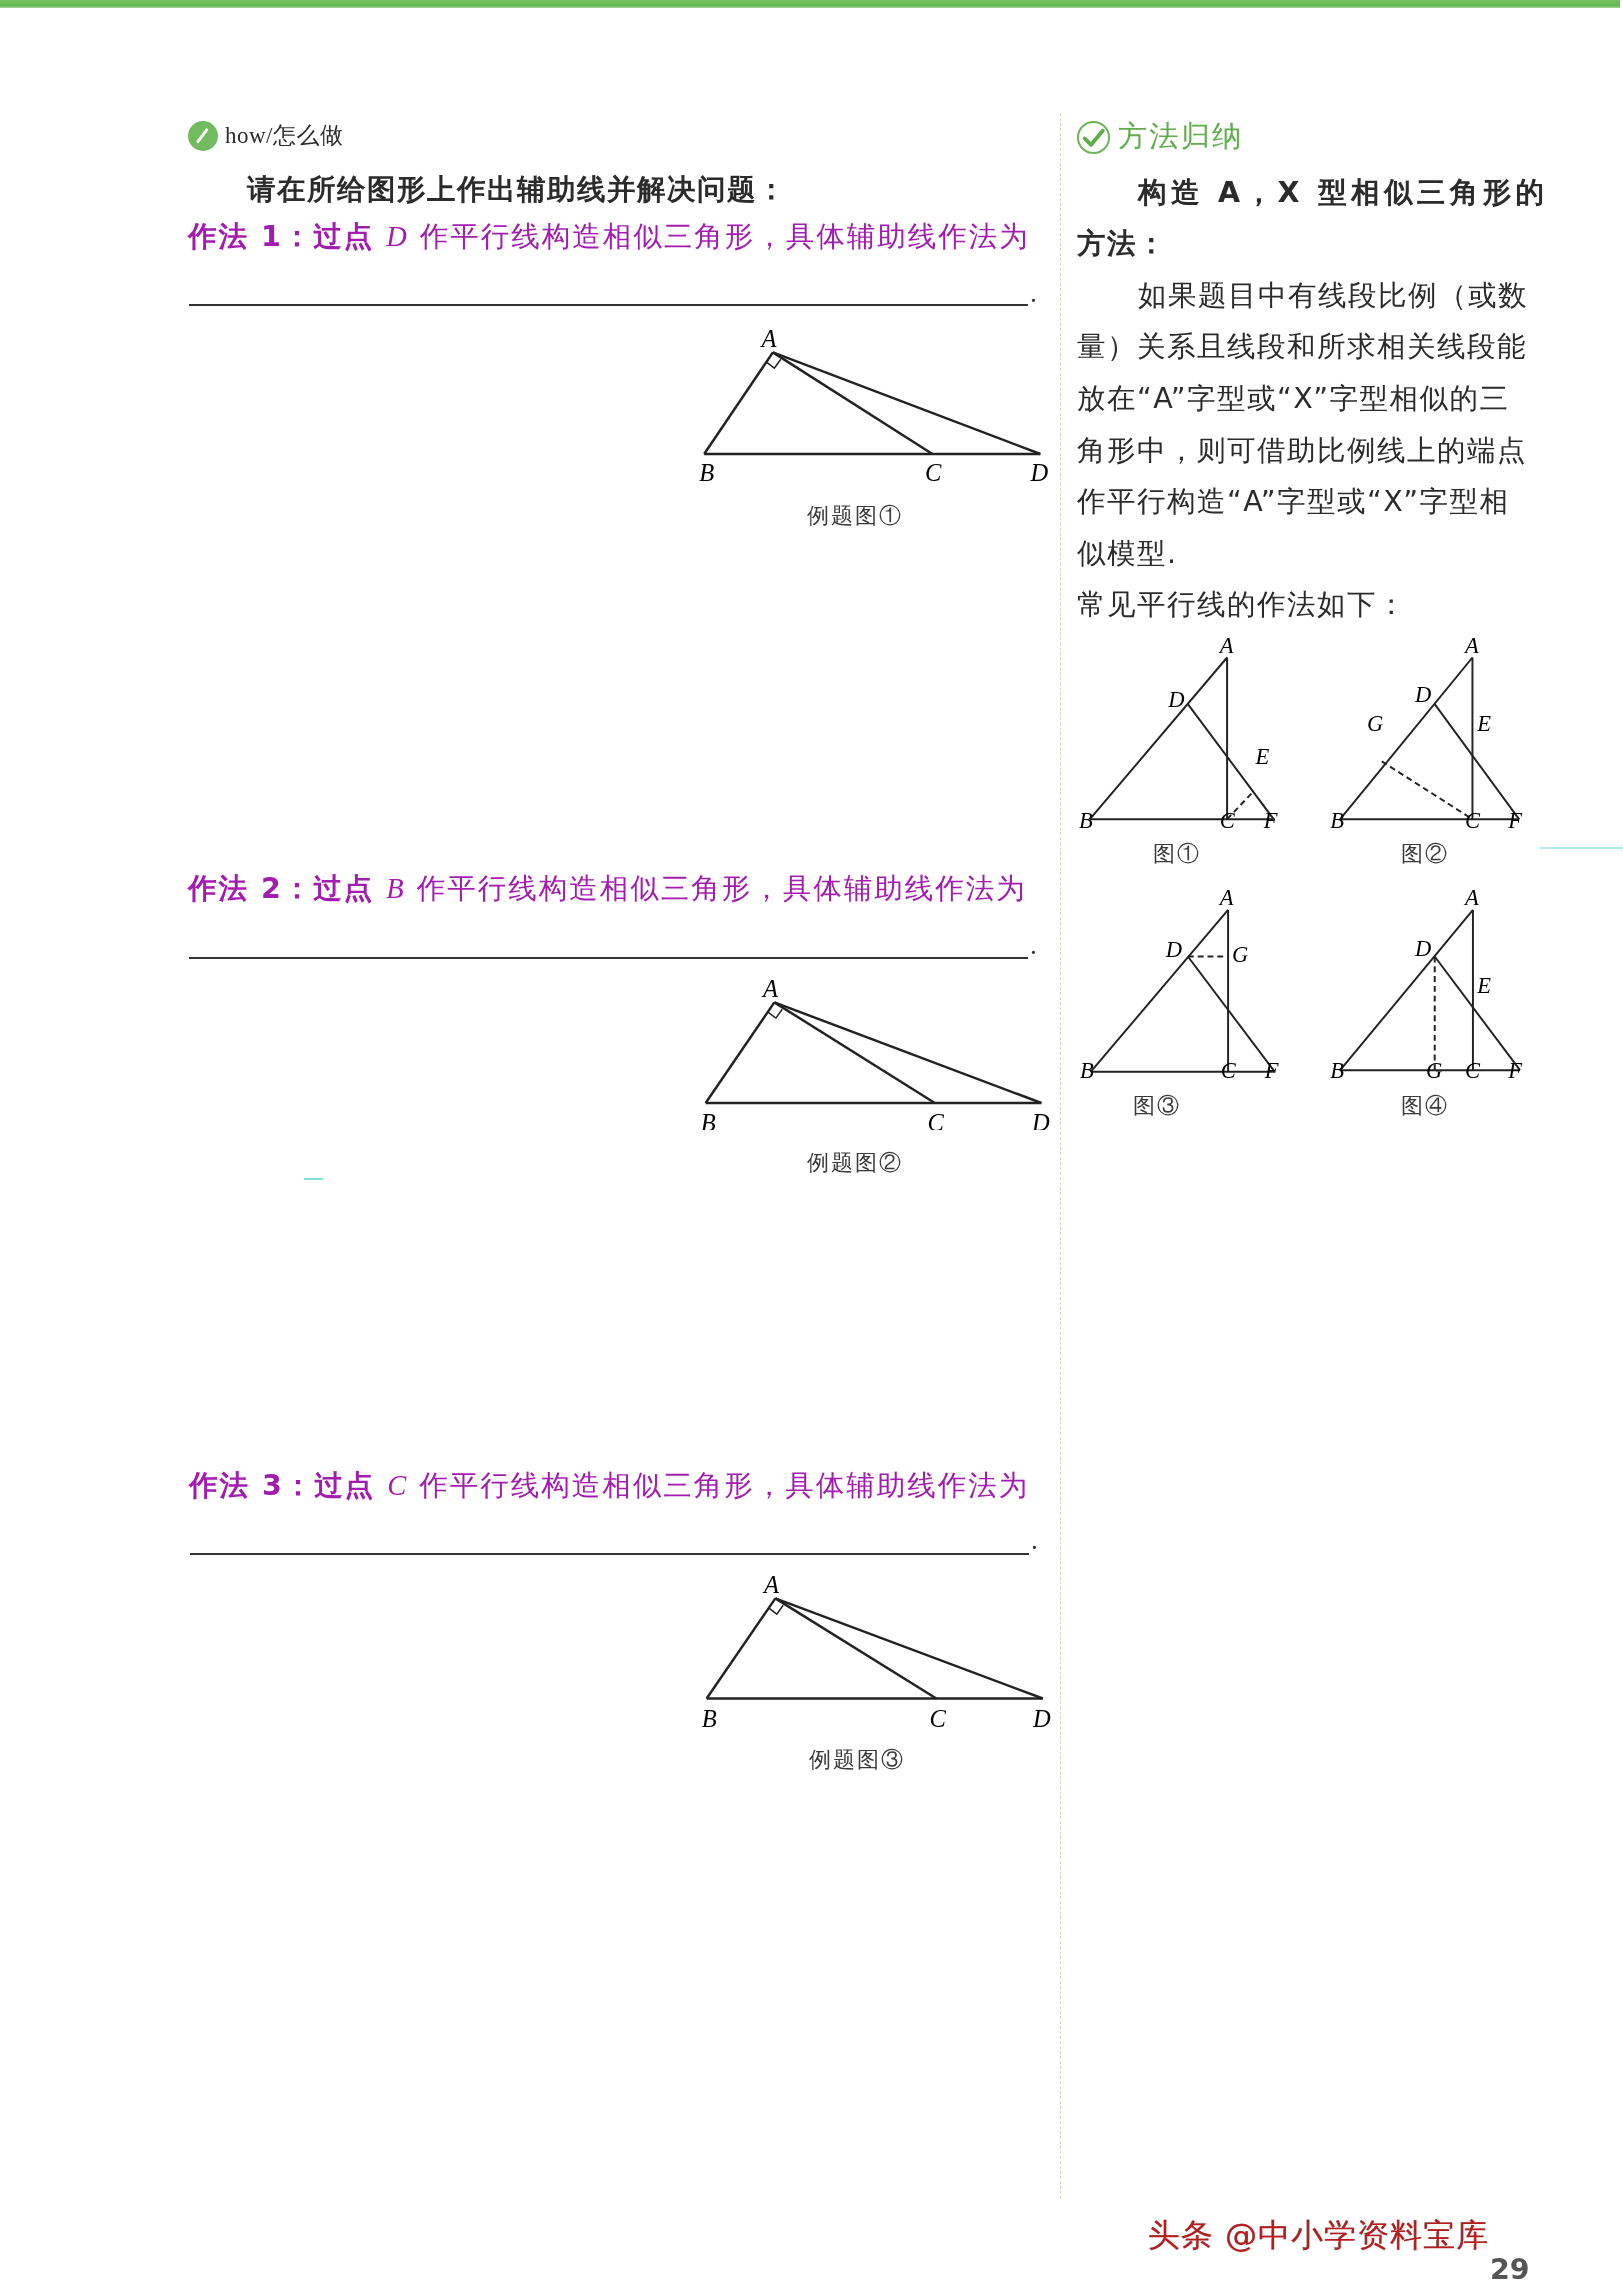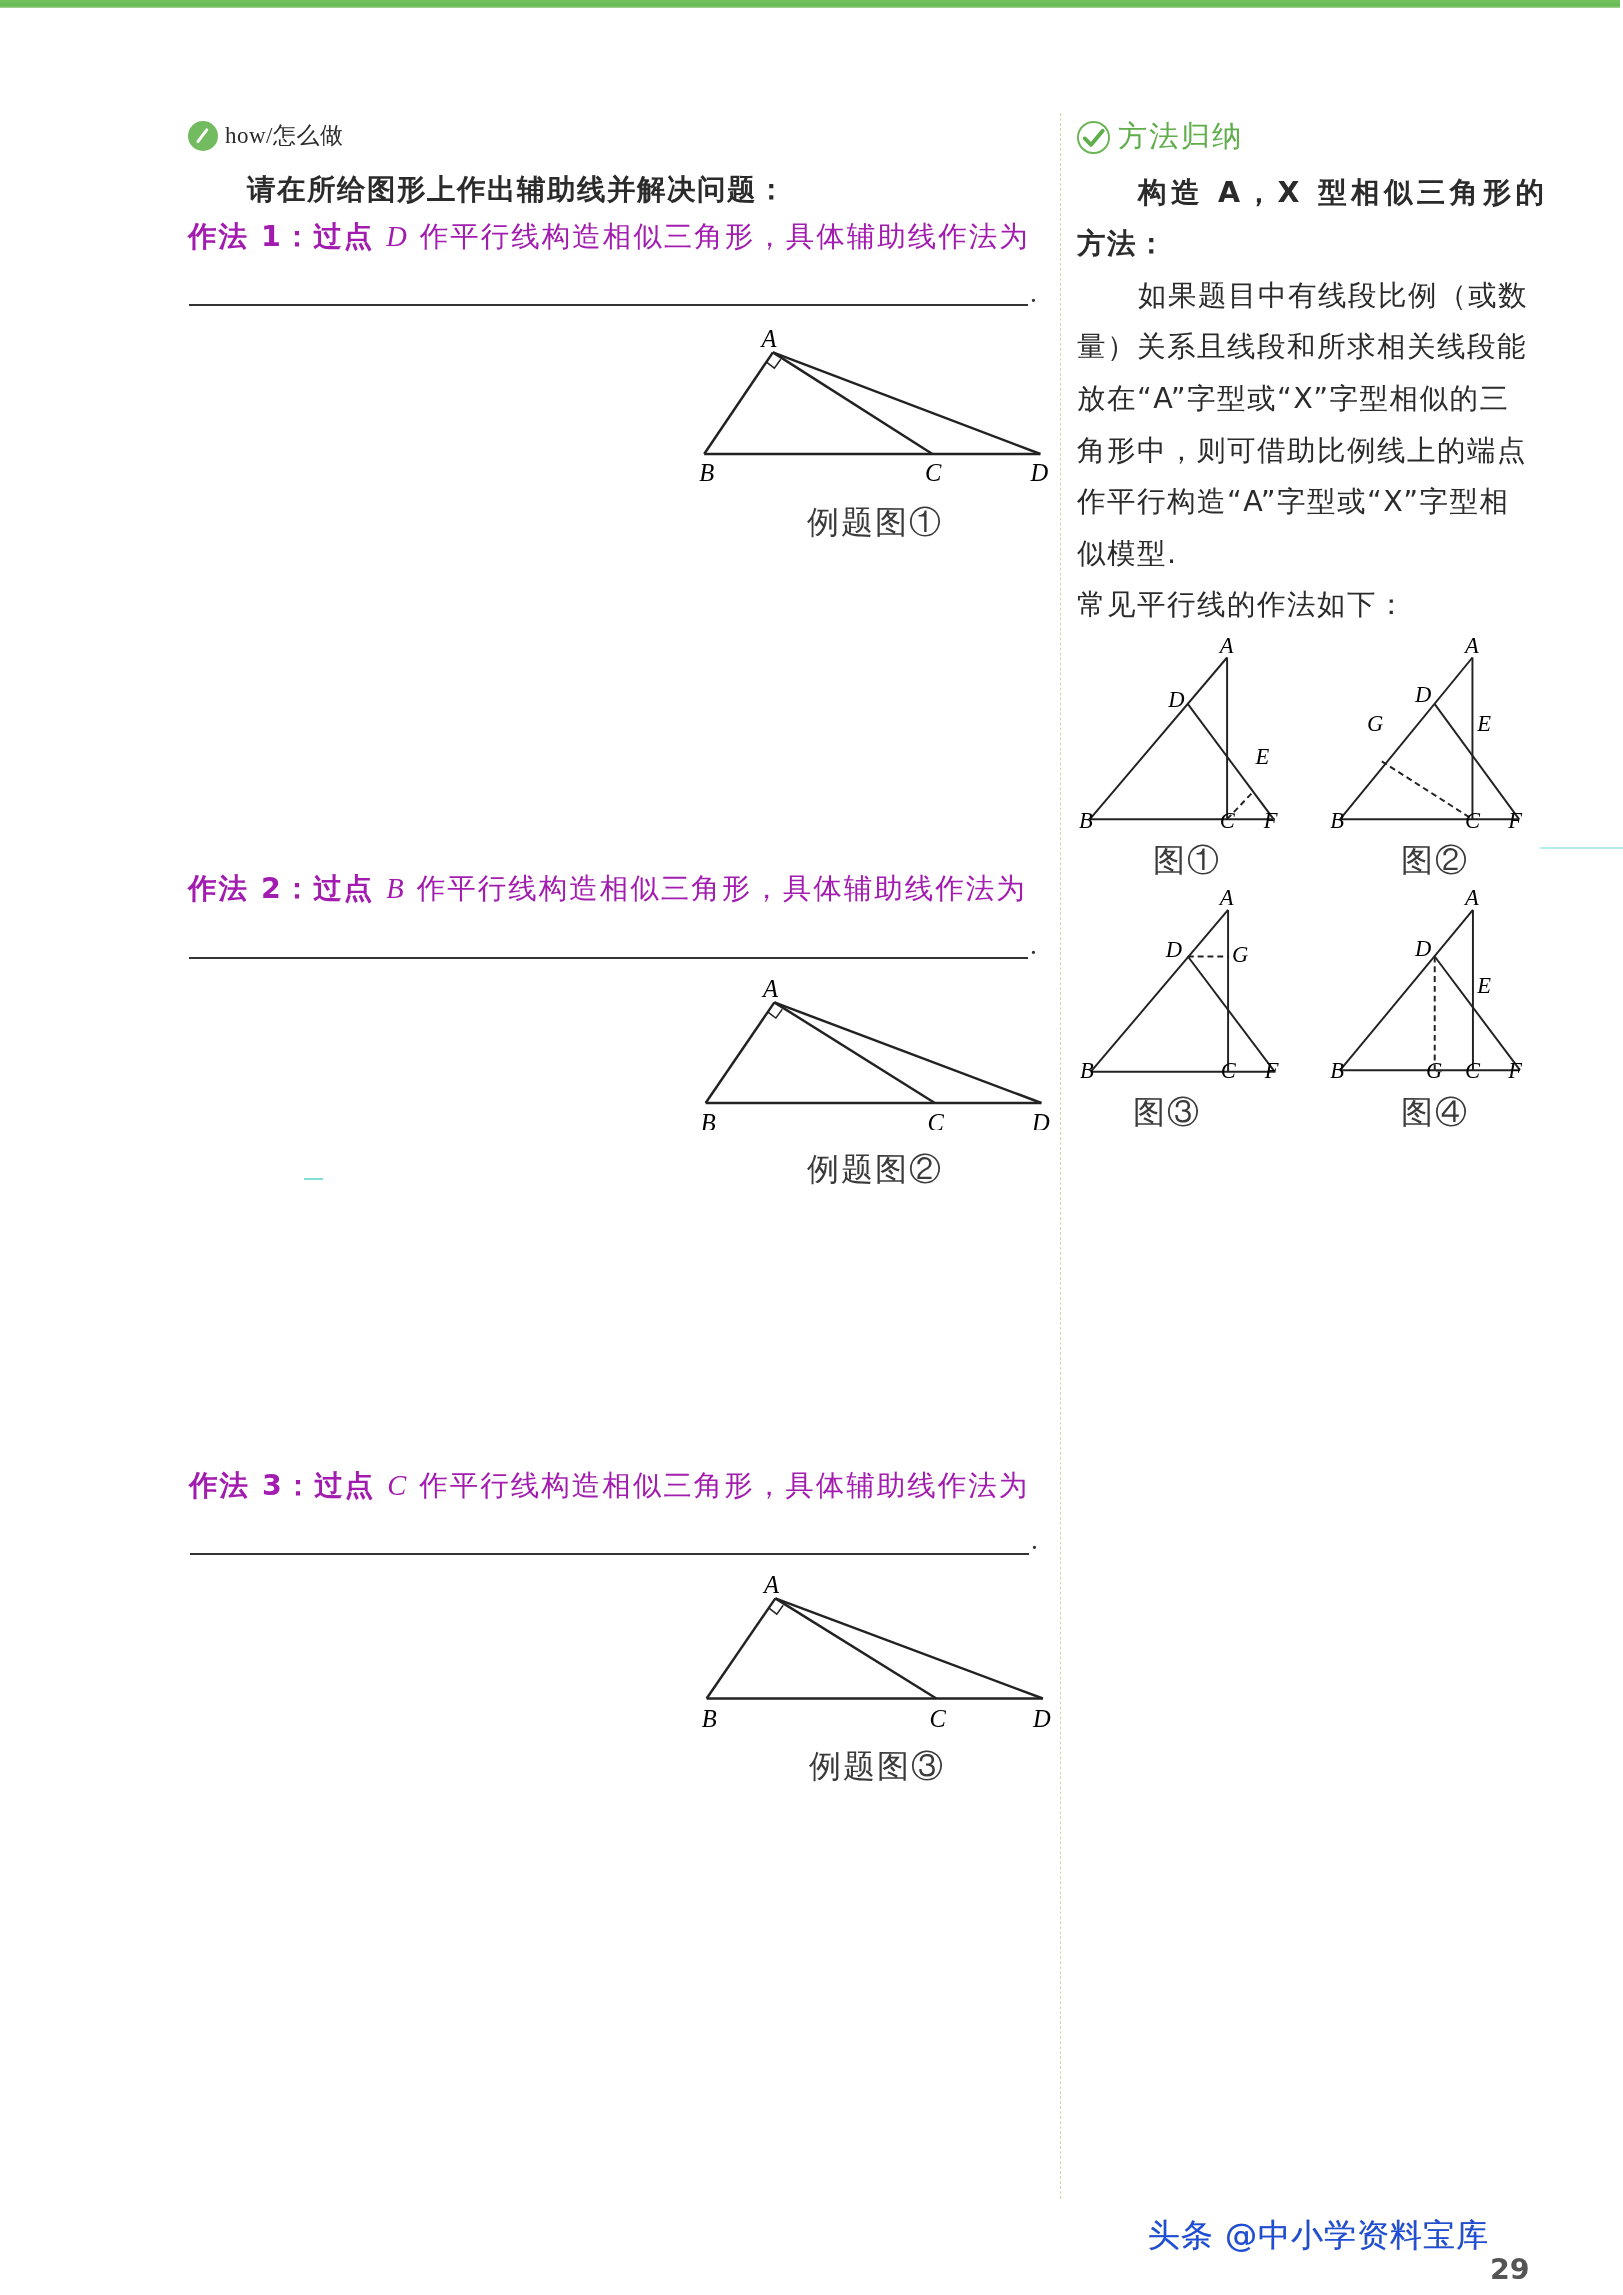--- a/index.html
+++ b/index.html
@@ -43,28 +43,28 @@
     font-size: 28.5px; color: #a21caf; letter-spacing: 2px; white-space: nowrap;
   }
   .answer-blank {
     position: absolute; height: 0; border-top: 2px solid #333;
   }
   .period {
     position: absolute; font-size: 27.5px; font-family: "Liberation Serif", serif; color:#333;
   }
   .fig-caption {
     font-family: "DejaVu Serif", "Liberation Serif", serif;
-    font-size: 32px; color: #3a3a3a; letter-spacing: 2px;
+    font-size: 22px; color: #3a3a3a; letter-spacing: 2px;
   }
   svg text {
     font-family: "Liberation Serif", "DejaVu Serif", serif; font-style: italic;
   }
   .watermark {
     font-family: "DejaVu Sans", "Liberation Sans", sans-serif;
-    font-size: 32px; color: #1d4ed8; letter-spacing: 1px;
+    font-size: 32px; color: #b91c1c; letter-spacing: 1px;
     text-shadow: 1px 1px 0 #fff, -0.5px -0.5px 0 #777;
   }
   .page-num {
     font-family: "DejaVu Sans", "Liberation Sans", sans-serif;
     font-size: 28.5px; font-weight: bold; color: #555;
   }
   .cyan-mark { position: absolute; height: 1.5px; background: #7fe0da; }
 </style>
 </head>
 <body>

